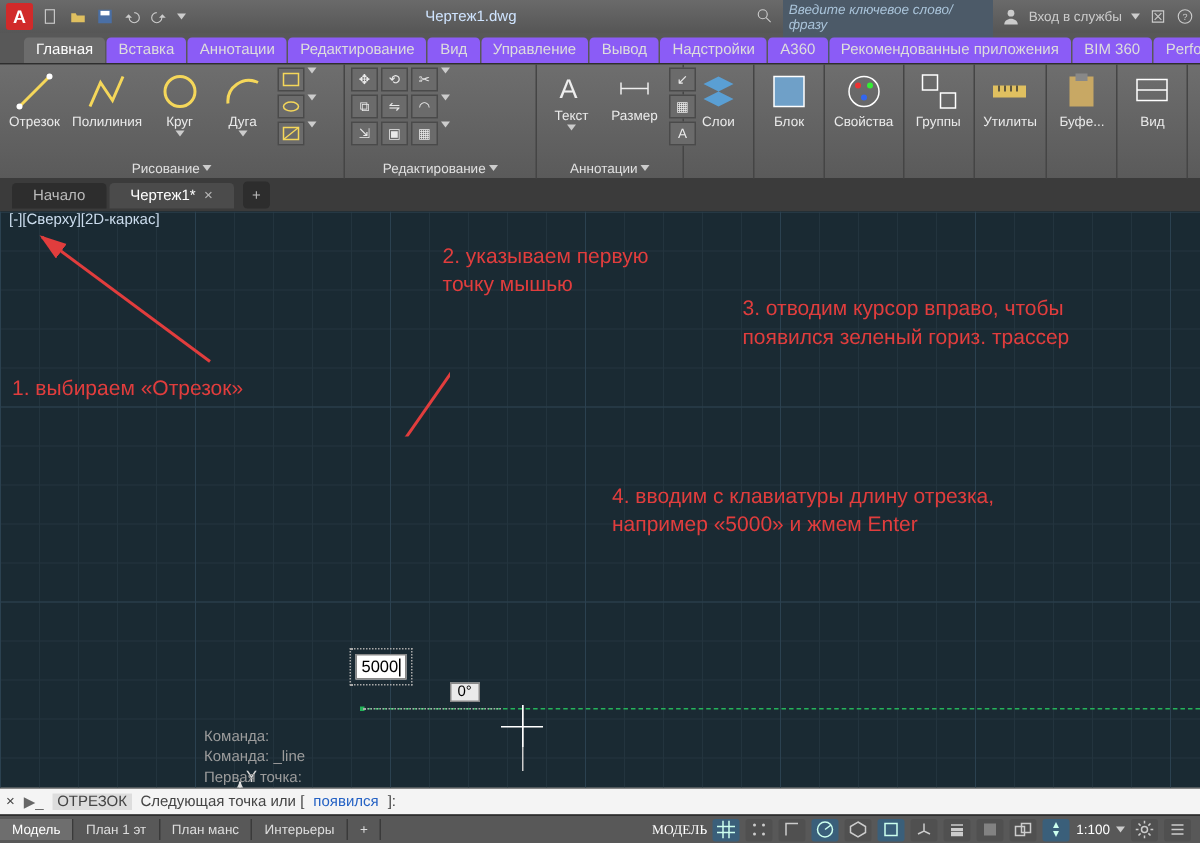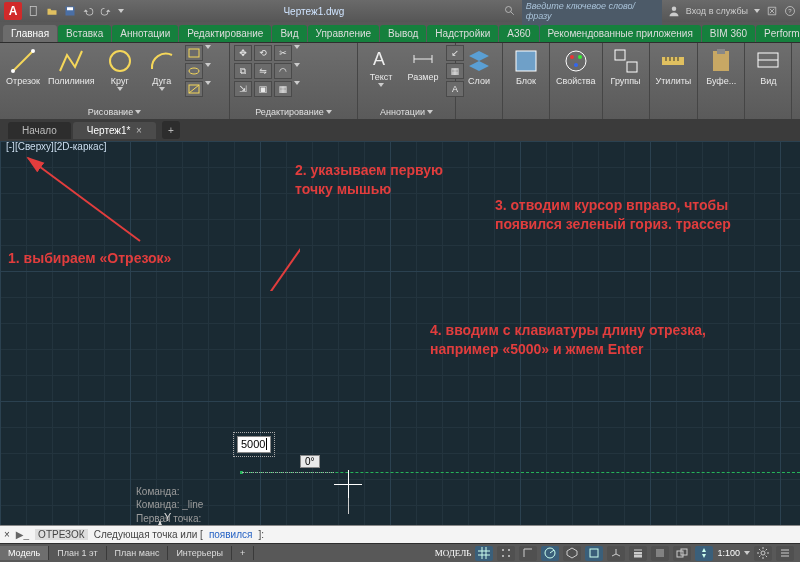--- a/index.html
+++ b/index.html
@@ -3,22 +3,22 @@
 <meta charset="utf-8">
 <style>
 *{box-sizing:border-box;margin:0;padding:0;font-family:Verdana,Geneva,sans-serif}
 html,body{width:800px;height:562px;overflow:hidden;background:#1e1e1e}
 .qat{height:22px;background:linear-gradient(#6a6a6a,#565656);display:flex;align-items:center;padding:0 4px;gap:6px;font-size:10px;color:#ccc}
 .qat .app-icon{width:18px;height:18px;background:#d12a2a;border-radius:2px;display:flex;align-items:center;justify-content:center;color:#fff;font-weight:bold;font-size:12px}
 .qat .title{flex:0 0 auto;margin:0 auto;padding:0 4px;color:#cfe4ff}
 .qat .spacer{flex:1}
 .qat .search{background:#4c5a68;color:#a9c3d9;font-size:9px;padding:19px 4px;border-radius:2px;font-style:italic;width:140px}
 .qat .mini{width:12px;height:12px;fill:#ccc}
-.tabs{height:21px;background:#585858;display:flex;align-items:flex-end;padding:0 3px;gap:1px;font-size:10px;color:#ddd;border-bottom:1px solid #2e2e2e}
-.tabs .tab{padding:3px 8px;background:#15803d;border-radius:3px 3px 0 0;cursor:default;white-space:nowrap}
+.tabs{height:21px;background:#585858;display:flex;align-items:flex-end;padding:0 16px;gap:1px;font-size:10px;color:#ddd;border-bottom:1px solid #2e2e2e}
+.tabs .tab{padding:3px 8px;background:#8b5cf6;border-radius:3px 3px 0 0;cursor:default;white-space:nowrap}
 .tabs .tab.active{background:#6c6c6c;color:#fff}
 .ribbon{height:76px;background:linear-gradient(#6e6e6e,#5a5a5a);display:flex;align-items:stretch;color:#eaeaea;font-size:9px}
 .panel{border-right:1px solid #454545;display:flex;flex-direction:column;justify-content:flex-end;padding:2px 4px}
 .panel-row{display:flex;align-items:flex-start;gap:4px;flex:1}
 .panel-label{text-align:center;font-size:9px;color:#e0e0e0;padding-top:2px;display:flex;justify-content:center;align-items:center;gap:2px}
 .big-btn{display:flex;flex-direction:column;align-items:center;gap:1px;padding:2px;font-size:9px;min-width:38px}
 .ico{display:flex;align-items:center;justify-content:center}
 .grid-small{display:flex;flex-direction:column;gap:2px}
 .grid-small .row{display:flex;gap:2px}
 .sm{width:18px;height:16px;background:#6b6b6b;border:1px solid #4a4a4a;display:flex;align-items:center;justify-content:center}
@@ -34,21 +34,21 @@
 .ucs{position:absolute;left:150px;top:370px}
 .tracker{position:absolute;left:240px;top:331px;right:0;border-top:1px dashed #25b35a}
 .seg{position:absolute;left:240px;top:330px;width:3px;height:3px;background:#25b35a}
 .rb{position:absolute;left:242px;top:331px;width:92px;border-top:1px dotted #aaa}
 .input-box{position:absolute;left:237px;top:295px;background:#fff;border:1px solid #888;padding:1px 3px;font-size:11px;font-family:monospace;outline:1px dotted #aaa;outline-offset:3px}
 .angle-box{position:absolute;left:300px;top:314px;background:#eaeaea;border:1px solid #888;padding:0 4px;font-size:10px}
 .cross{position:absolute;left:334px;top:329px}
 .cross .h{position:absolute;width:28px;height:1px;background:#fff;top:14px;left:0}
 .cross .v{position:absolute;height:28px;width:1px;background:#fff;left:14px;top:0}
 .cross .v2{position:absolute;height:44px;width:1px;background:#ccc;left:14px;top:0}
-.ann{position:absolute;color:#e13d3d;font-weight:bold;font-size:14px;line-height:1.35}
+.ann{position:absolute;color:#e13d3d;font-weight:normal;font-size:14px;line-height:1.35}
 .cmd-hist{position:absolute;left:136px;bottom:0;font-size:10px;color:#9c9c9c;font-family:monospace;line-height:1.35}
 .cmd-bar{height:18px;background:#f4f4f4;display:flex;align-items:center;font-size:10px;color:#444;padding:0 4px;gap:6px;font-family:monospace;border-top:1px solid #888}
 .cmd-bar .chev{color:#666}
 .cmd-bar .kw{background:#ddd;padding:0 3px}
 .cmd-bar .link{color:#2562c4}
 .layout-tabs{height:19px;background:#585858;display:flex;align-items:center;font-size:9px;color:#ddd;border-top:1px solid #2e2e2e}
 .layout-tabs .lt{padding:2px 8px;border-right:1px solid #3a3a3a}
 .layout-tabs .lt.active{background:#6e6e6e;color:#fff}
 .status{flex:1;display:flex;justify-content:flex-end;align-items:center;gap:4px;padding-right:6px}
 .sb{width:18px;height:15px;display:flex;align-items:center;justify-content:center;background:#505050;border-radius:2px}
@@ -374,21 +374,21 @@
         </marker>
       </defs>
     <line x1="140" y1="100" x2="28" y2="17" stroke="#e13d3d" stroke-width="2" marker-end="url(#ah)"></line>
     <line x1="320" y1="80" x2="246" y2="186" stroke="#e13d3d" stroke-width="2" marker-end="url(#ah)"></line>
     <line x1="500" y1="70" x2="352" y2="180" stroke="#e13d3d" stroke-width="2" marker-end="url(#ah)"></line>
     <line x1="430" y1="205" x2="350" y2="192" stroke="#e13d3d" stroke-width="2" marker-end="url(#ah)"></line>
   </svg>
   <div class="ann" style="left:8px;top:108px">1. выбираем «Отрезок»</div>
   <div class="ann" style="left:295px;top:20px;width:170px">2. указываем первую точку мышью</div>
   <div class="ann" style="left:495px;top:55px;width:260px">3. отводим курсор вправо, чтобы появился зеленый гориз. трассер</div>
-  <div class="ann" style="left:430px;top:180px;width:300px">4. вводим с клавиатуры длину отрезка, например «5000» и жмем Enter</div>
+  <div class="ann" style="left:408px;top:180px;width:300px">4. вводим с клавиатуры длину отрезка, например «5000» и жмем Enter</div>
 
   <div class="cmd-hist">
     <div>Команда:</div>
     <div>Команда: _line</div>
     <div>Первая точка:</div>
   </div>
 </div>
 
 <div class="cmd-bar">
   <span>×</span>

